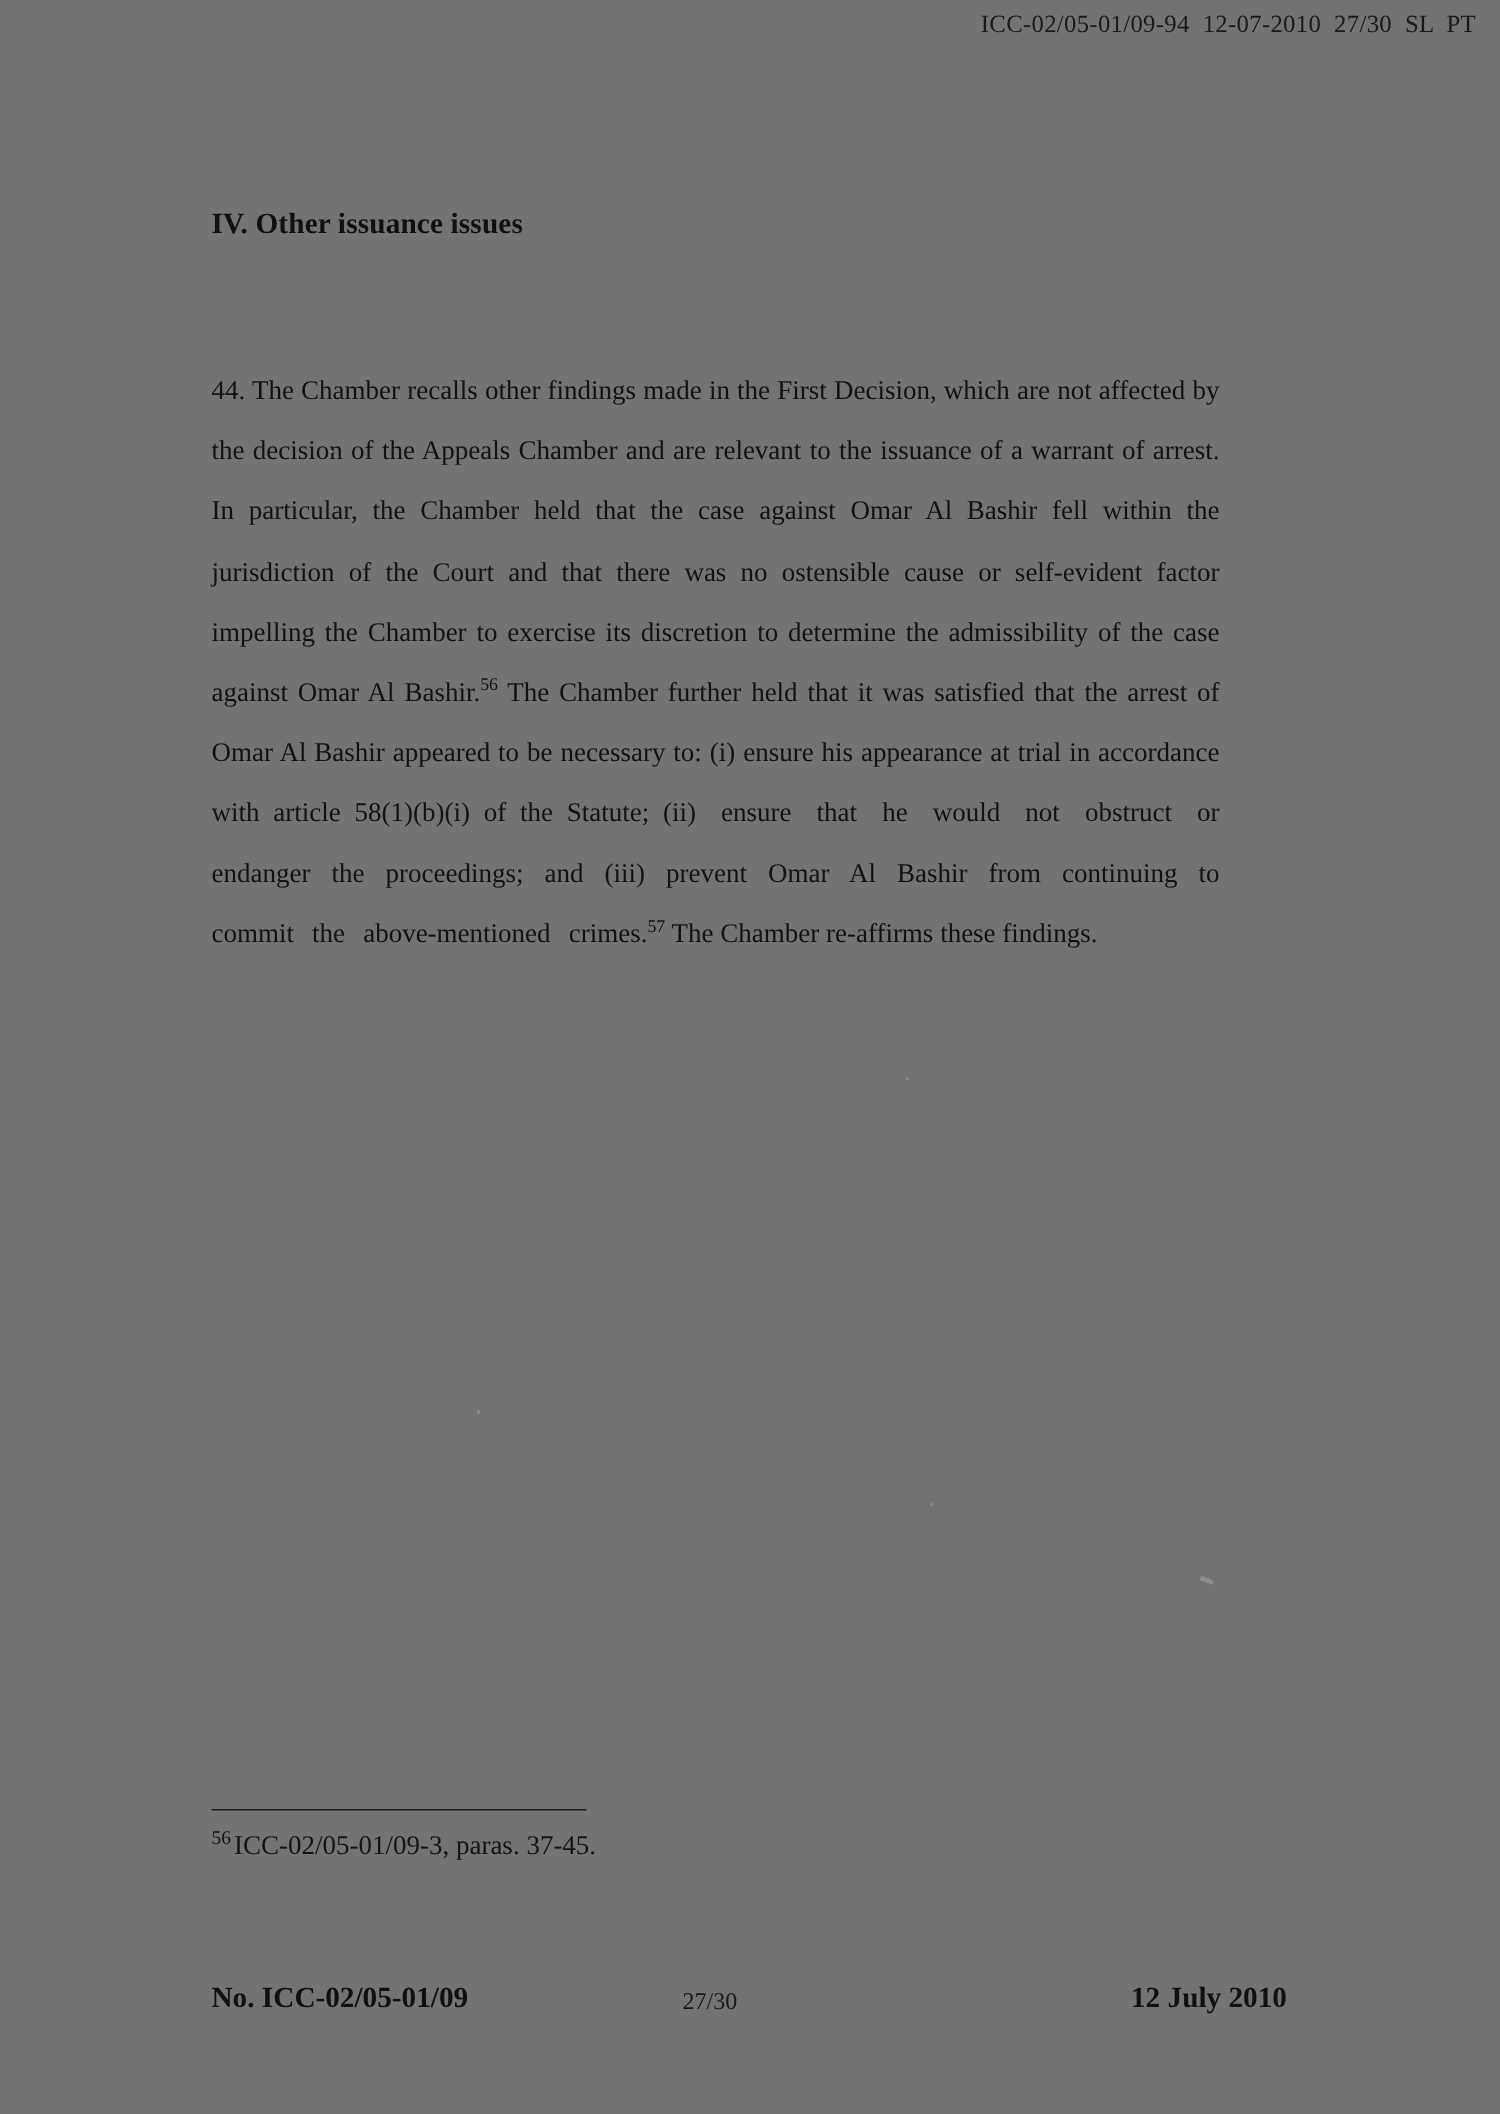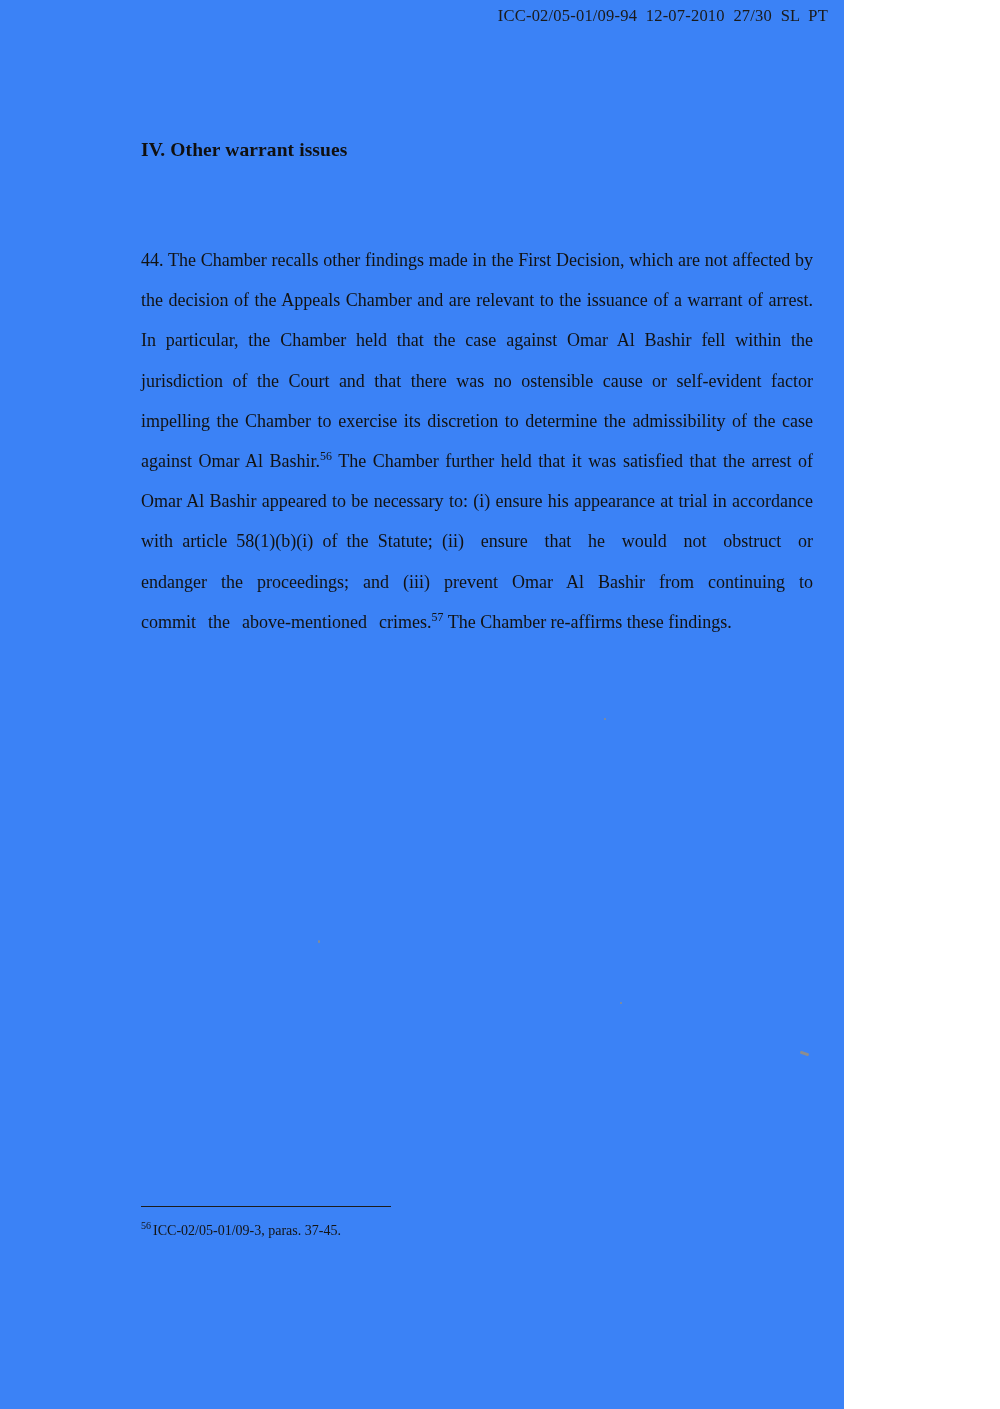--- a/index.html
+++ b/index.html
@@ -3,23 +3,23 @@
 <meta charset="utf-8">
 <style>
   html, body {
     margin: 0;
     padding: 0;
     background: #ffffff;
   }
 
   .page {
     position: relative;
-    width: 844px;
+    width: 1000px;
     height: 1409px;
-    background: #3b82f6;
+    background: #737373;
     overflow: hidden;
     font-family: "Liberation Serif", "DejaVu Serif", serif;
     color: #111111;
   }
 
   
   .doc-header {
     position: absolute;
     top: 6px;
     left: 0;
@@ -82,21 +82,21 @@
     width: 250px;
     height: 0;
     border-top: 1.6px solid #1c1c1c;
   }
 
   .footnotes {
     position: absolute;
     left: 141px;
     top: 1219px;
     width: 700px;
-    font-size: 14px;
+    font-size: 18px;
     line-height: 23.5px;
     color: #141414;
   }
 
   .footnotes .fn {
     white-space: nowrap;
   }
 
   .footnotes sup {
     font-size: 0.72em;
@@ -153,21 +153,21 @@
 </style>
 </head>
 <body>
 
 <div class="page">
 
   <div class="doc-header">ICC-02/05-01/09-94  12-07-2010  27/30  SL  PT</div>
 
   <div class="content">
 
-    <div class="section-heading">IV. Other warrant issues</div>
+    <div class="section-heading">IV. Other issuance issues</div>
 
     <p class="body-paragraph">
       <span>44. The Chamber recalls other findings made in the First Decision, which are not affected by the decision of the Appeals Chamber and are relevant to the issuance of a warrant of arrest. In particular, the Chamber held that the case against Omar Al Bashir fell within the jurisdiction of the Court and that there was no ostensible cause or self-evident factor impelling the Chamber to exercise its discretion to determine the admissibility of the case against Omar Al Bashir.</span><sup>56</sup><span> The Chamber further held that it was satisfied that the arrest of Omar Al Bashir appeared to be necessary to: (i) ensure his appearance at trial in accordance with article 58(1)(b)(i) of the Statute; (ii)</span><span class="loose"> ensure that he would not obstruct or endanger the proceedings; and (iii) prevent Omar Al Bashir from continuing to commit the above-mentioned crimes.</span><sup>57</sup><span>  The Chamber re-affirms these findings.</span>
     </p>
 
   </div>
 
   <div class="speck" style="left:220px; top:300px; width:2px; height:2px;"></div>
   <div class="speck" style="left:604px; top:718px; width:2px; height:2px;"></div>
   <div class="speck" style="left:318px; top:940px; width:2px; height:3px;"></div>
@@ -175,14 +175,19 @@
   <div class="speck" style="left:800px; top:1052px; width:9px; height:3px; border-radius:1px; transform:rotate(20deg);"></div>
 
   <div class="footnote-rule"></div>
 
   <div class="footnotes">
     <div class="fn">
       <sup>56</sup><span>ICC-02/05-01/09-3, paras. 37-45.</span>
     </div>
   </div>
 
+  <div class="page-footer">
+    <div class="footer-left">No. ICC-02/05-01/09</div>
+    <div class="footer-center">27/30</div>
+    <div class="footer-right">12 July 2010</div>
+  </div>
 
 </div>
 
 </body></html>

